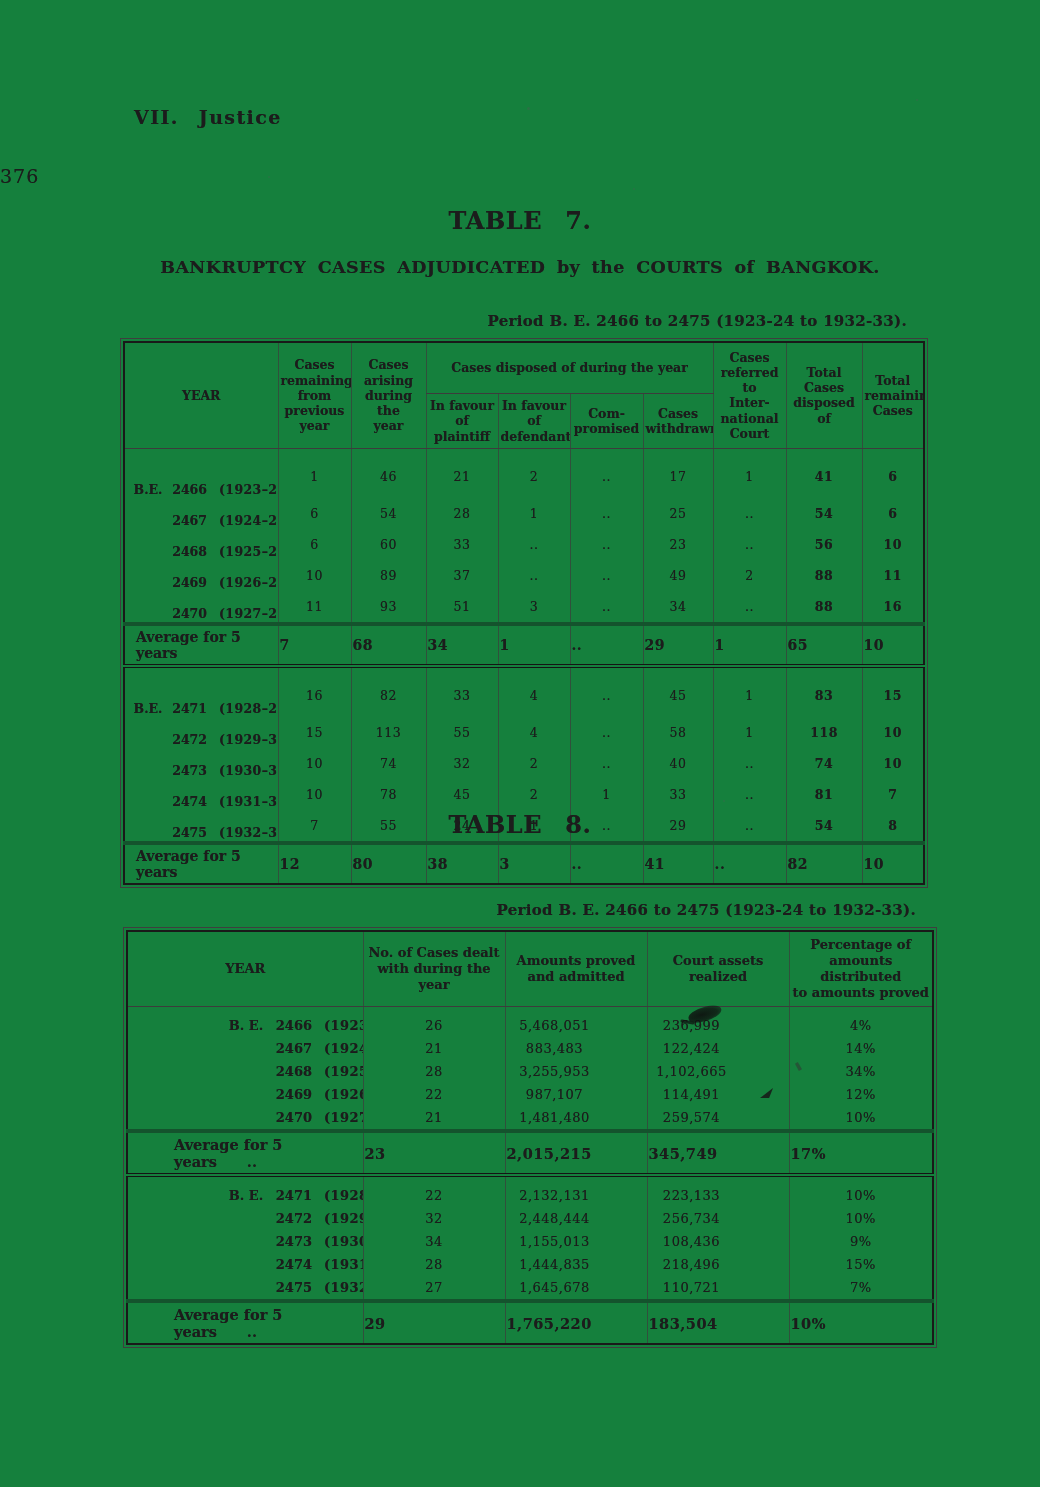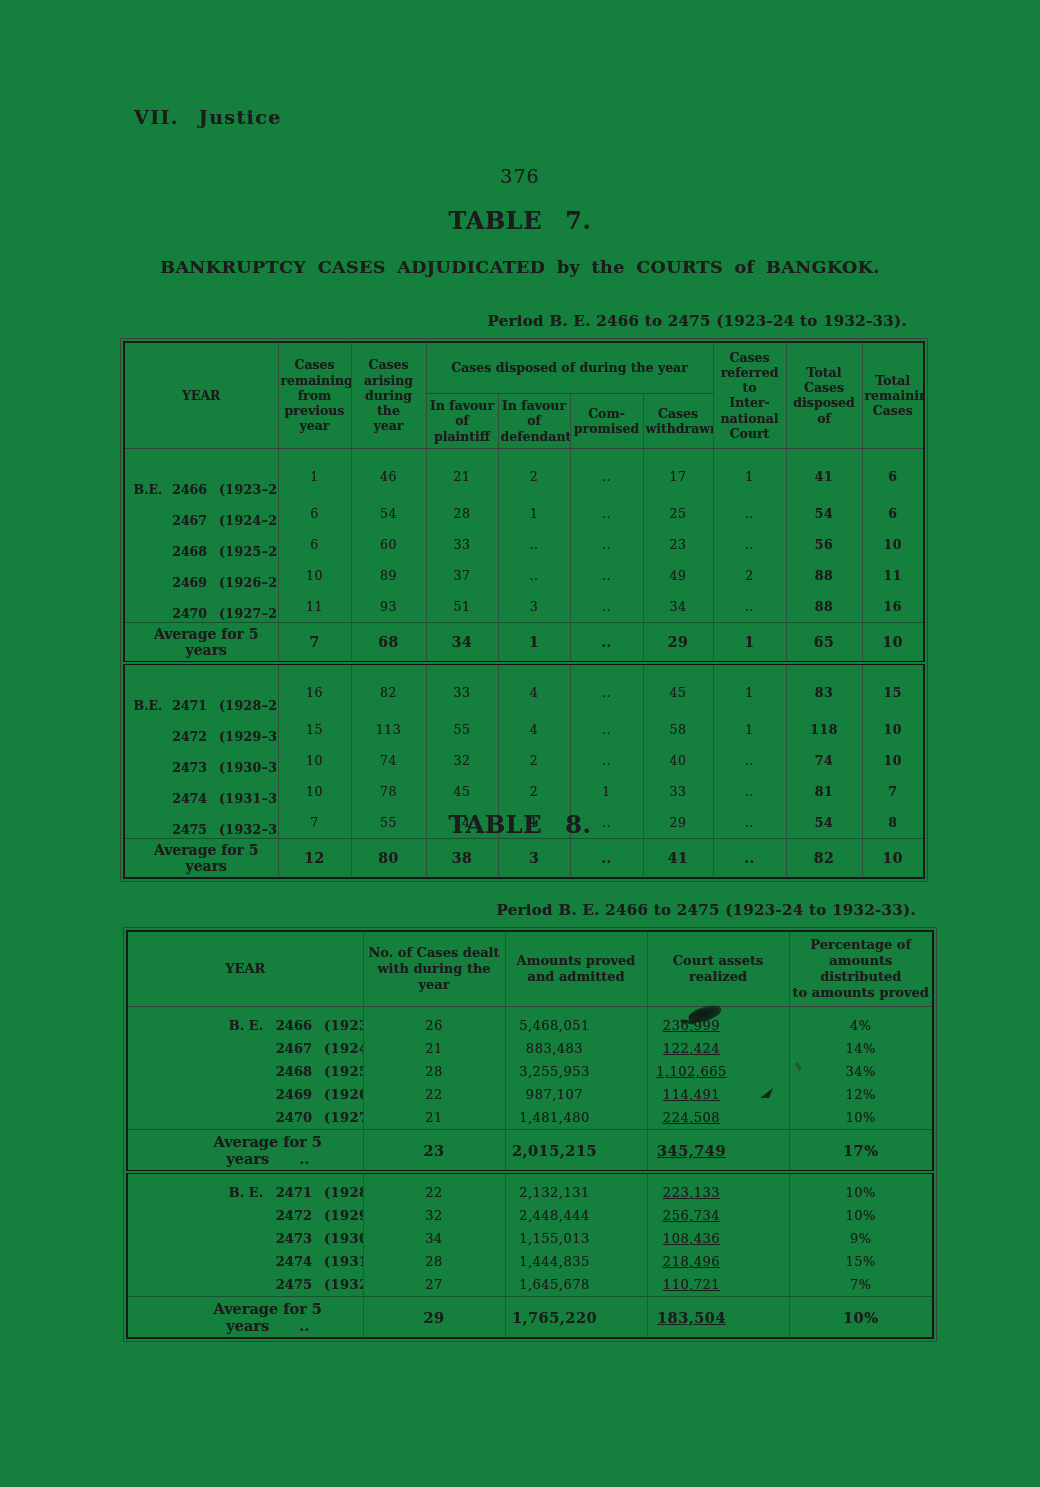--- a/index.html
+++ b/index.html
@@ -2,21 +2,21 @@
 <html><head>
 <meta charset="utf-8">
 <style>
   html,body{margin:0;padding:0;background:#e8e8e6;}
   .page{position:relative;width:1040px;height:1487px;margin:0 auto;background:#15803d;
         font-family:"DejaVu Serif","Liberation Serif",serif;color:#1c1c1c;overflow:hidden;}
   .page *{text-shadow:0 0 .35px rgba(25,25,25,.6);}
 
   .section-heading{position:absolute;left:134px;top:106px;font-size:19px;font-weight:bold;
         letter-spacing:1.4px;word-spacing:12px;}
-  .page-number{position:absolute;top:165px;left:0;width:1040px;text-align:center;font-size:19px;letter-spacing:1px;}
+  .page-number{position:absolute;top:165px;left:0;width:1040px;text-align:left;font-size:19px;letter-spacing:1px;}
 
   .tbl-label{position:absolute;left:0;width:1040px;text-align:center;font-weight:bold;
         font-size:24px;word-spacing:14px;letter-spacing:.6px;}
   .t7-label{top:206px;} .t8-label{top:810px;}
   .tbl-title{position:absolute;left:0;width:1040px;text-align:center;font-weight:bold;
         font-size:17.5px;word-spacing:5px;letter-spacing:.4px;}
   .t7-title{top:257px;} .t8-title{top:850px;}
   .tbl-period{position:absolute;font-weight:bold;font-size:15px;letter-spacing:.3px;}
   .t7-period{top:312px;right:133px;} .t8-period{top:901px;right:124px;}
 
@@ -41,24 +41,24 @@
   .ycell{text-align:left;padding-left:6px;font-weight:bold;font-size:13.5px;white-space:nowrap;}
   .ypre{display:inline-block;width:34px;margin-top:26px;}
   .ynum{display:inline-block;width:42px;text-align:right;}
   .ypar{display:inline-block;margin-left:12px;letter-spacing:.4px;}
 
   .ycell8{text-align:left;padding-left:94px;font-weight:bold;font-size:13.5px;white-space:nowrap;}
   .ypre8{display:inline-block;width:48px;}
   .ynum8{display:inline-block;width:42px;text-align:right;}
   .ypar8{display:inline-block;margin-left:12px;letter-spacing:.4px;}
   .amt1{text-align:right;padding-right:44px;}
-  .amt2{text-align:right;padding-right:54px;text-decoration:underline;}
-
-  tbody.avg td{height:36px;text-align:center;font-weight:bold;font-size:14px;
-        border-top:1px solid #14532d;border-bottom:4px double #141414;vertical-align:middle;}
+  .amt2{text-align:right;padding-right:54px;}
+
+  tbody.avg td{height:36px;text-align:left;font-weight:bold;font-size:14px;
+        border-top:4px solid #14532d;border-bottom:4px double #141414;vertical-align:middle;}
   .t8 tbody.avg td{height:38px;font-size:14.5px;}
   tbody.avg.last td{border-bottom:none;}
   .alab{text-align:left;padding-left:11px;font-size:13.5px;}
   .alab8{text-align:left;padding-left:46px;font-size:13.5px;}
   .adots{margin-left:30px;font-weight:bold;}
 
   .smudge{position:absolute;left:688px;top:1007px;width:34px;height:14px;background:
         radial-gradient(ellipse at 40% 50%, #0d0d0d 0%, rgba(15,15,15,.85) 55%, rgba(20,20,20,.25) 100%);
         border-radius:55% 45% 60% 40%;transform:rotate(-14deg);opacity:.9;}
   .smudge:after{content:"";position:absolute;left:-9px;top:9px;width:14px;height:3px;
@@ -354,21 +354,21 @@
     <td class="num">22</td>
     <td class="num amt1">987,107</td>
     <td class="num amt2">114,491</td>
     <td class="num">12%</td>
   </tr>
 
   <tr>
     <td class="ycell8"><span class="ypre8"></span><span class="ynum8">2470</span><span class="ypar8">(1927–28)</span></td>
     <td class="num">21</td>
     <td class="num amt1">1,481,480</td>
-    <td class="num amt2">224,508</td>
+    <td class="num amt2">259,574</td>
     <td class="num">10%</td>
   </tr>
 </tbody>
       <tbody class="avg">
         <tr>
           <td class="alab8">
             <span>Average for 5 years</span><span class="adots">..</span>
           </td>
           <td class="num">23</td>
           <td class="num amt1">2,015,215</td>

